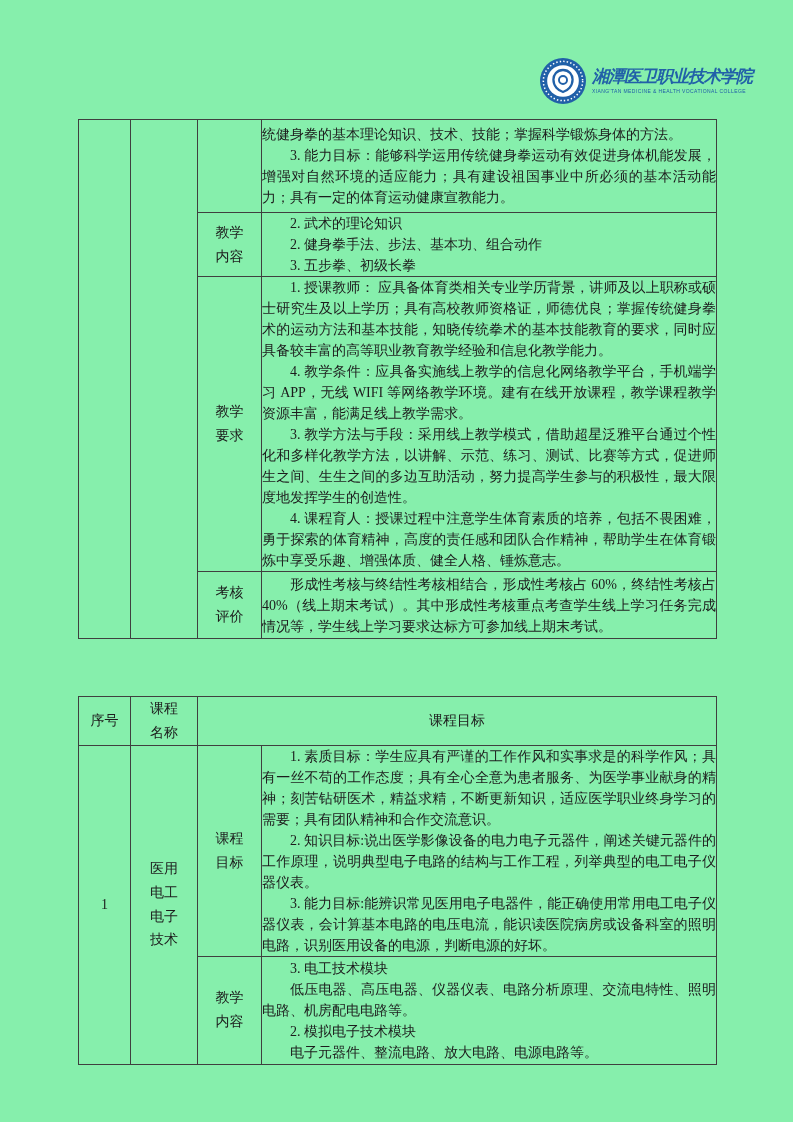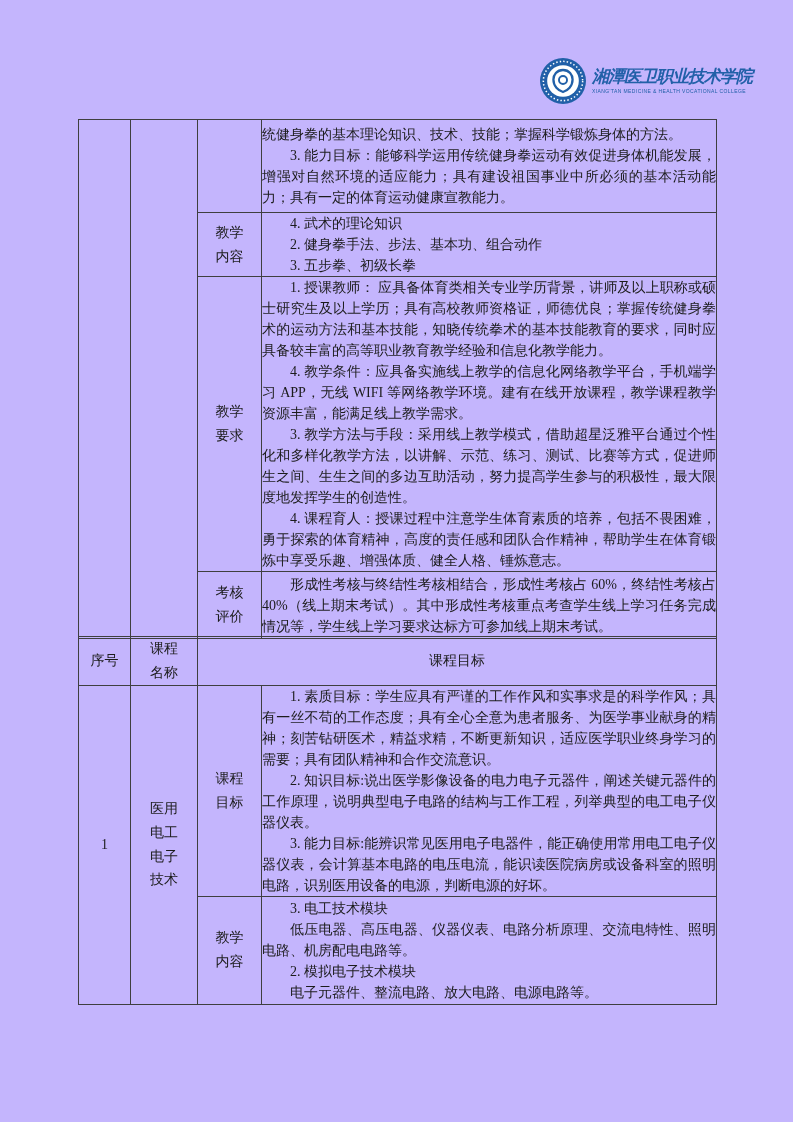--- a/index.html
+++ b/index.html
@@ -1,19 +1,19 @@
 <!DOCTYPE html>
 <html><head>
 <meta charset="utf-8">
 <style>
   html,body{margin:0;padding:0;background:#ffffff;}
   .page{
     position:relative;
     width:793px;height:1122px;
-    background:#c4b5fd;
+    background:#86efac;
     font-family:"Liberation Serif","DejaVu Serif",serif;
     color:#1c1c1c;
     overflow:hidden;
   }
 
   
   .logo{position:absolute;top:58px;left:540px;display:flex;align-items:center;}
   .logo svg{display:block;}
   .logo-text{margin-left:6px;}
   .logo-zh{
@@ -31,21 +31,21 @@
     position:absolute;left:78px;width:638px;
     border-collapse:collapse;table-layout:fixed;border-radius:19px;
   }
   table.doc-table td{
     border:1px solid #3f3f3f;
     vertical-align:middle;
     font-size:14px;
     padding:0;
   }
   .table1{top:119px;}
-  .table2{top:636px;padding-left:9px;}
+  .table2{top:696px;padding-left:9px;}
 
   col.c1{width:52px;} col.c2{width:67px;} col.c3{width:64px;} col.c4{width:455px;}
 
   td.content{
     vertical-align:top;
     padding:5px 8px 4px 8px;
     text-align:justify;
   }
   td.content p{
     margin:0;
@@ -106,21 +106,21 @@
       <td class="content">
         <p class="no-indent">统健身拳的基本理论知识、技术、技能；掌握科学锻炼身体的方法。</p>
         <p>3. 能力目标：能够科学运用传统健身拳运动有效促进身体机能发展，增强对自然环境的适应能力；具有建设祖国事业中所必须的基本活动能力；具有一定的体育运动健康宣教能力。</p>
       </td>
     </tr>
     <tr>
       <td class="label-cell" style="height:61px">
         <span class="wrap2">教学内容</span>
       </td>
       <td class="content">
-        <p>4.  武术的理论知识</p>
+        <p>2.  武术的理论知识</p>
         <p>2.  健身拳手法、步法、基本功、组合动作</p>
         <p>3. 五步拳、初级长拳</p>
       </td>
     </tr>
     <tr>
       <td class="label-cell" style="height:293px">
         <span class="wrap2">教学要求</span>
       </td>
       <td class="content">
         <p>1. 授课教师： 应具备体育类相关专业学历背景，讲师及以上职称或硕士研究生及以上学历；具有高校教师资格证，师德优良；掌握传统健身拳术的运动方法和基本技能，知晓传统拳术的基本技能教育的要求，同时应具备较丰富的高等职业教育教学经验和信息化教学能力。</p>

